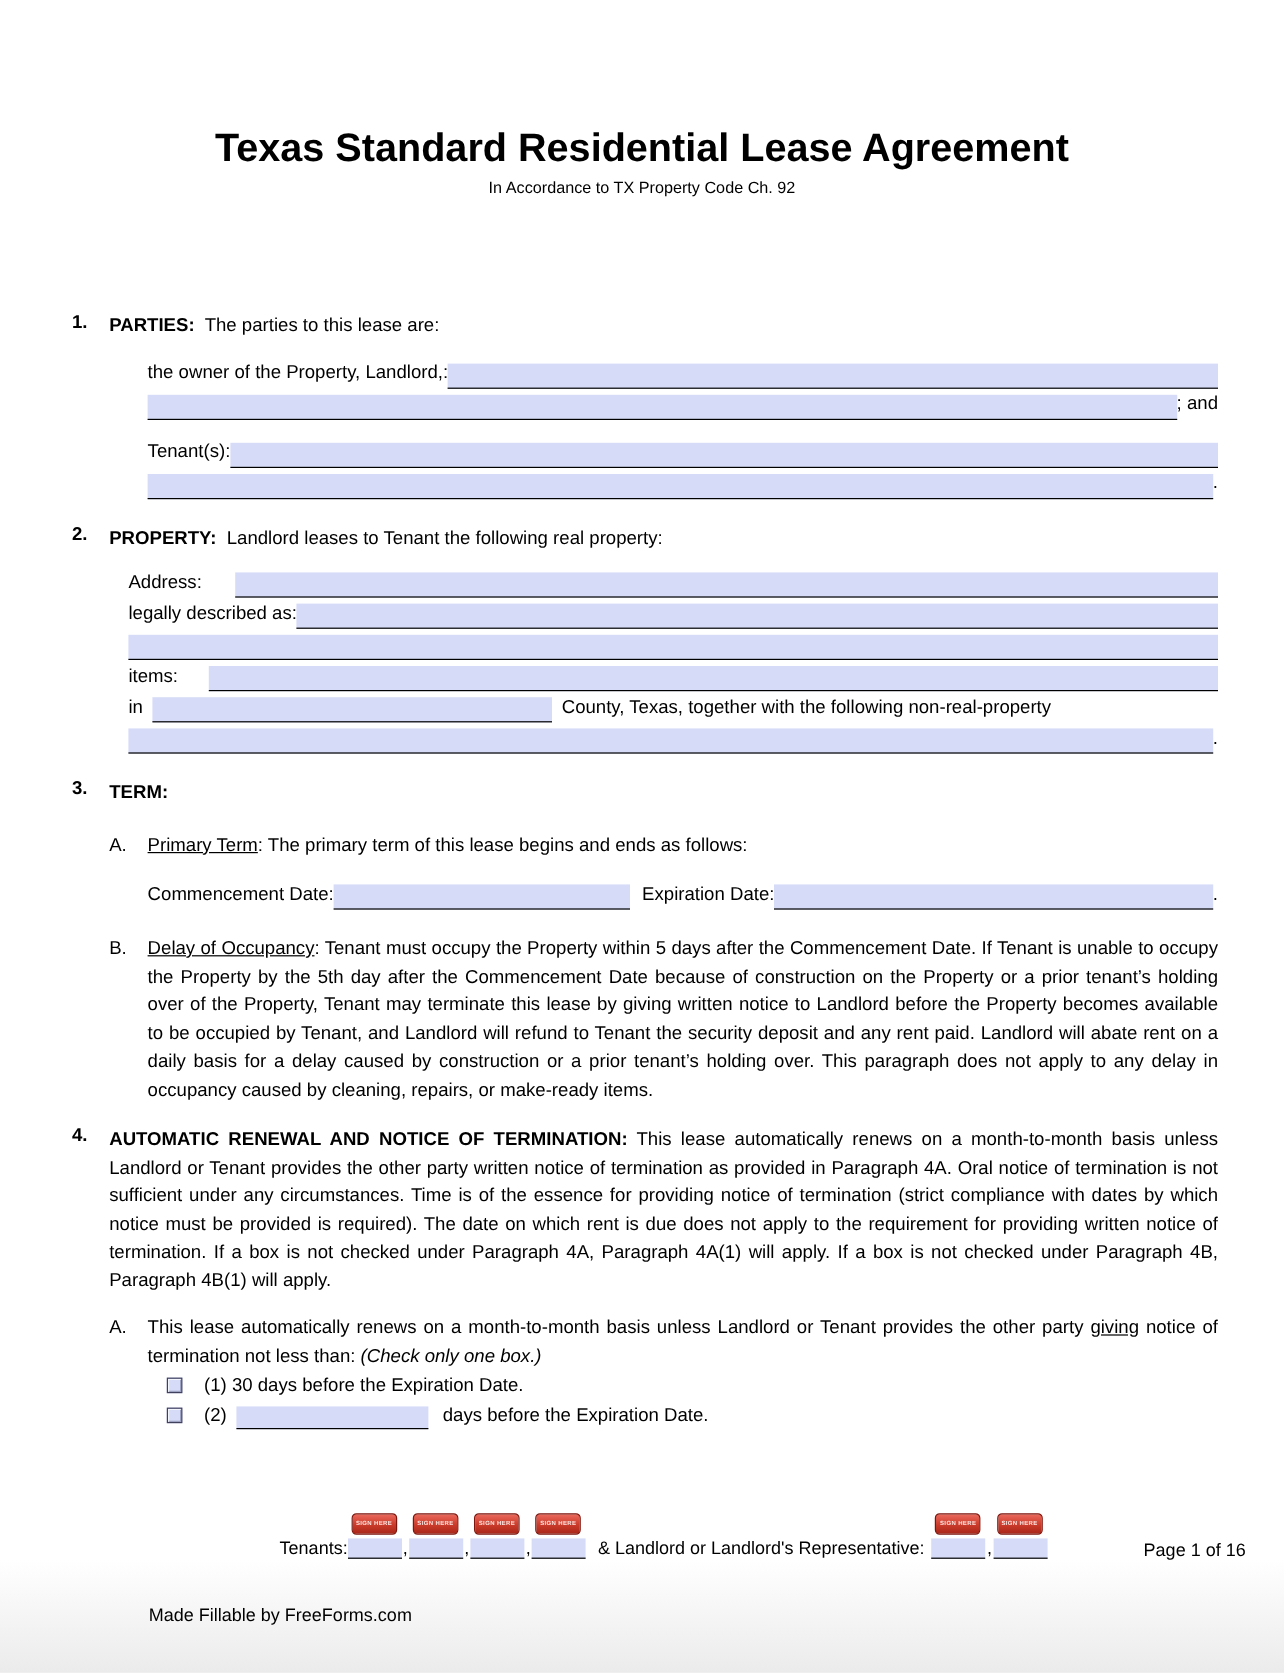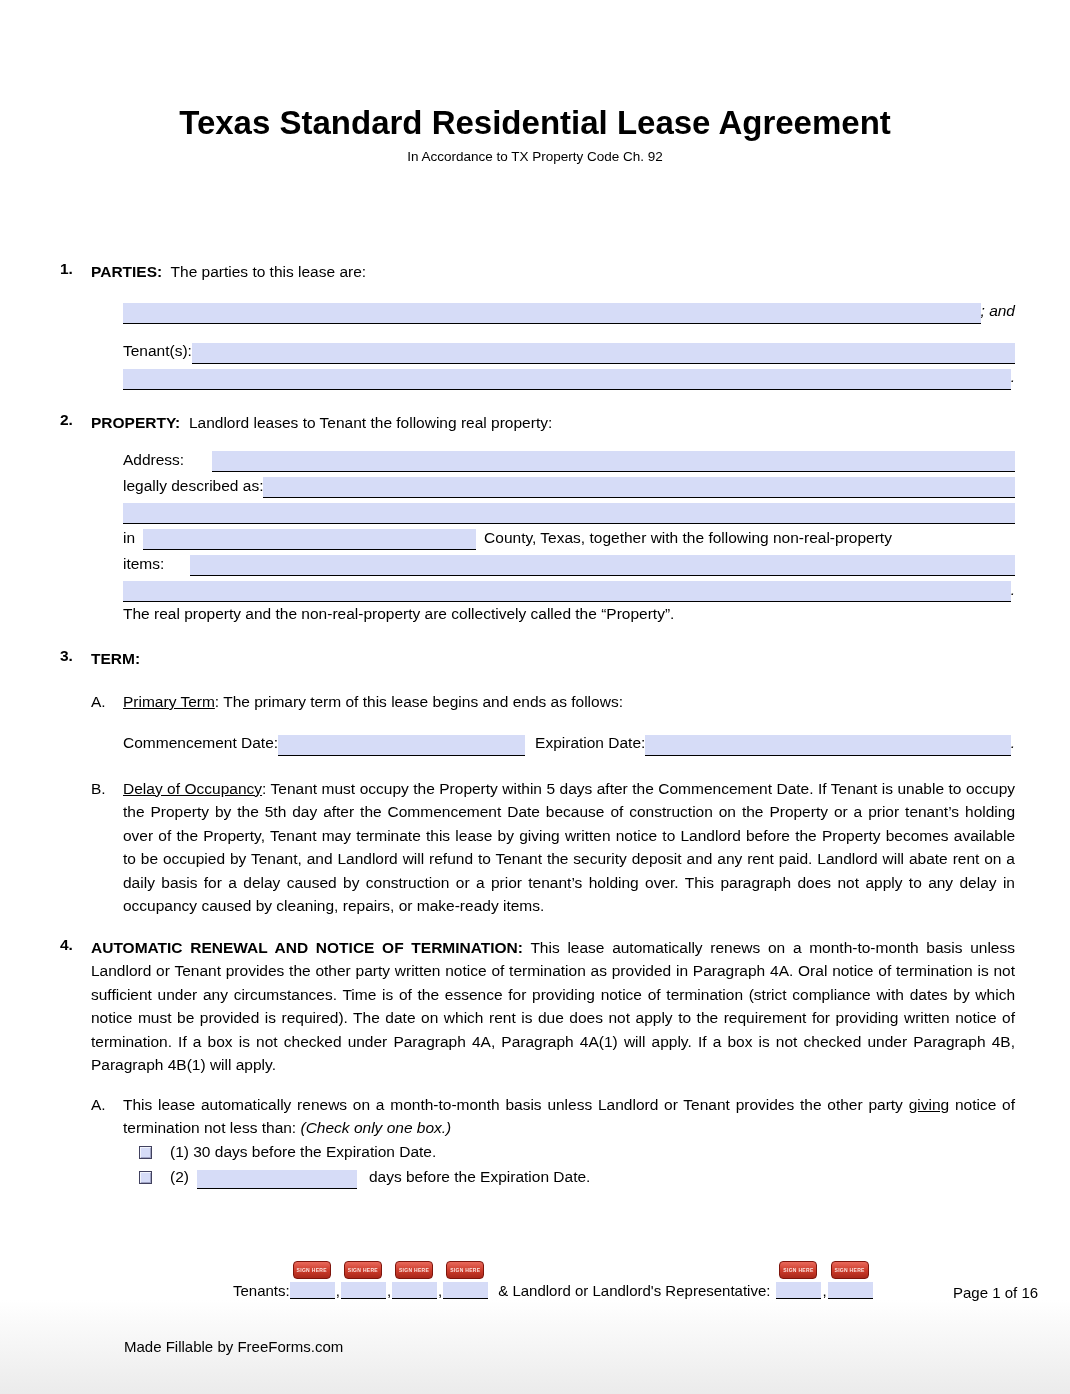--- a/index.html
+++ b/index.html
@@ -32,21 +32,21 @@
 
   .indent { margin-left: 32px; }
   .row { display: flex; align-items: flex-end; height: 26px; }
   .row .lbl { white-space: nowrap; padding-bottom: 1px; }
   .field {
     background: #d6dcf7;
     border-bottom: 1.6px solid #000;
     height: 21px;
   }
   .grow { flex: 1; }
-  .suffix { white-space: nowrap; padding-bottom: 1px; font-style: italic; }
+  .suffix { white-space: nowrap; padding-bottom: 1px; }
 
   .lettered { display: flex; margin-left: 0; }
   .letter { width: 32px; flex-shrink: 0; }
   .ltext { flex: 1; min-width: 0; line-height: 23.5px; }
 
   .opt { display: flex; align-items: center; height: 25px; padding-left: 48px; }
   .checkbox {
     width: 13px; height: 13px;
     background: #d6dcf7;
     border: 1px solid #41415e;
@@ -75,21 +75,21 @@
   .amp-label { margin: 0 6px 0 10px; }
   .page-num { position: absolute; left: 915px; top: 26px; margin-left: 38px; }
   .made-by { position: absolute; left: 124px; top: 1338px; font-size: 15px; }
 
   .mt96 { margin-top: 96px; }
   .mt21 { margin-top: 21px; }
   .mt20 { margin-top: 20px; }
   .mt18 { margin-top: 18px; }
   .mt16 { margin-top: 16px; }
   .mt14 { margin-top: 14px; }
-  .mt12 { margin-top: 12px; }
+  .mt12 { margin-top: 12px; margin-left: 16px; }
 </style>
 </head>
 <body>
 
 <div class="page">
 
   <div class="header">
     <h1 class="title">Texas Standard Residential Lease Agreement</h1>
     <div class="subtitle">In Accordance to TX Property Code Ch. 92</div>
   </div>
@@ -97,20 +97,24 @@
   <div class="doc">
 
     <div class="section mt96">
       <div class="num">1.</div>
       <div class="content">
         <span class="b">PARTIES:</span>&nbsp;
         <span>The parties to this lease are:</span>
 
         <div class="indent mt14">
           <div class="row">
+            <span class="lbl">the owner of the Property, Landlord,:</span>
+            <div class="field grow"></div>
+          </div>
+          <div class="row">
             <div class="field grow"></div>
             <span class="suffix">; and</span>
           </div>
           <div class="row mt14">
             <span class="lbl">Tenant(s):</span>
             <div class="field grow"></div>
           </div>
           <div class="row">
             <div class="field grow"></div>
             <span class="suffix">.</span>
@@ -131,33 +135,32 @@
             <div class="field grow" style="margin-left:28px"></div>
           </div>
           <div class="row">
             <span class="lbl">legally described as:</span>
             <div class="field grow"></div>
           </div>
           <div class="row">
             <div class="field grow"></div>
           </div>
           <div class="row">
+            <span class="lbl">items:</span>
+            <div class="field grow" style="margin-left:26px"></div>
+          </div>
+          <div class="row">
             <span class="lbl">in</span>
             <div class="field" style="width:333px; margin-left:8px; margin-right:8px"></div>
             <span class="lbl">County, Texas, together with the following non-real-property</span>
           </div>
           <div class="row">
-            <span class="lbl">items:</span>
-            <div class="field grow" style="margin-left:26px"></div>
-          </div>
-          <div class="row">
             <div class="field grow"></div>
             <span class="suffix">.</span>
           </div>
-          <div>The real property and the non-real-property are collectively called the “Property”.</div>
         </div>
       </div>
     </div>
 
     <div class="section mt21">
       <div class="num">3.</div>
       <div class="content">
         <span class="b">TERM:</span>
 
         <div class="lettered mt20">

